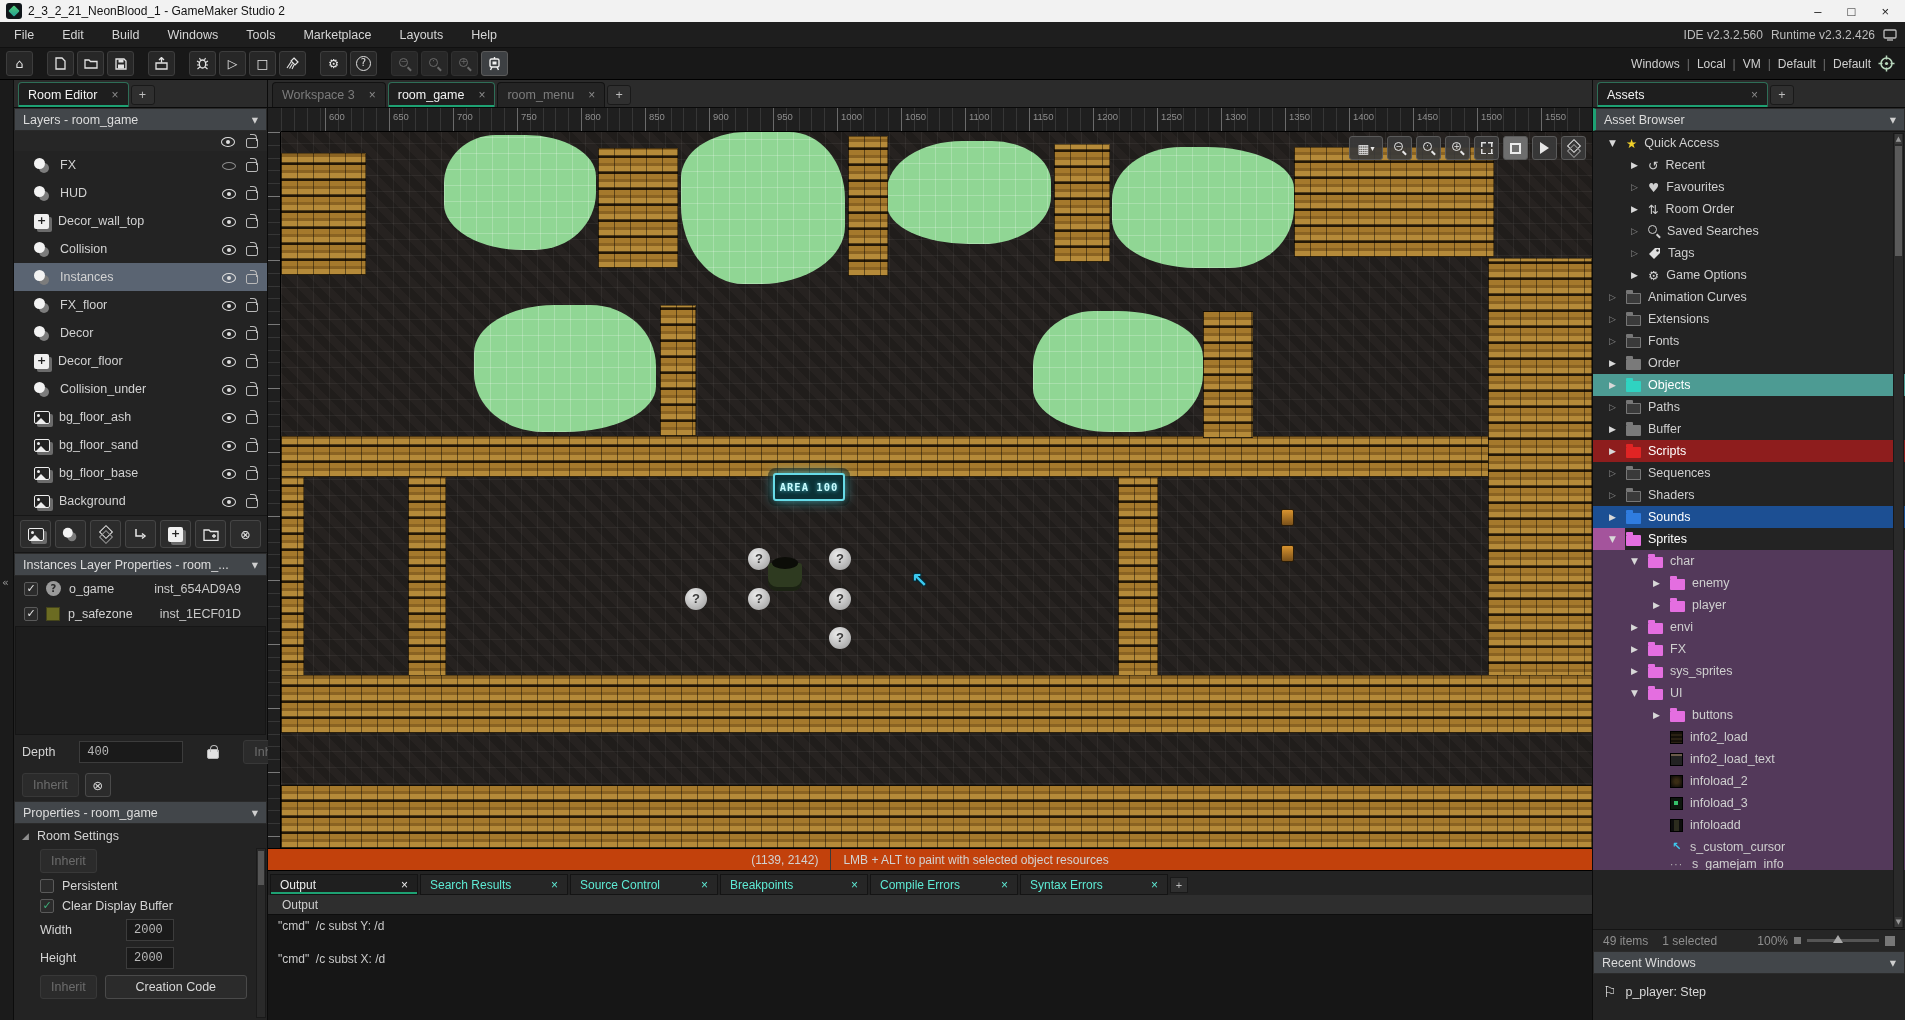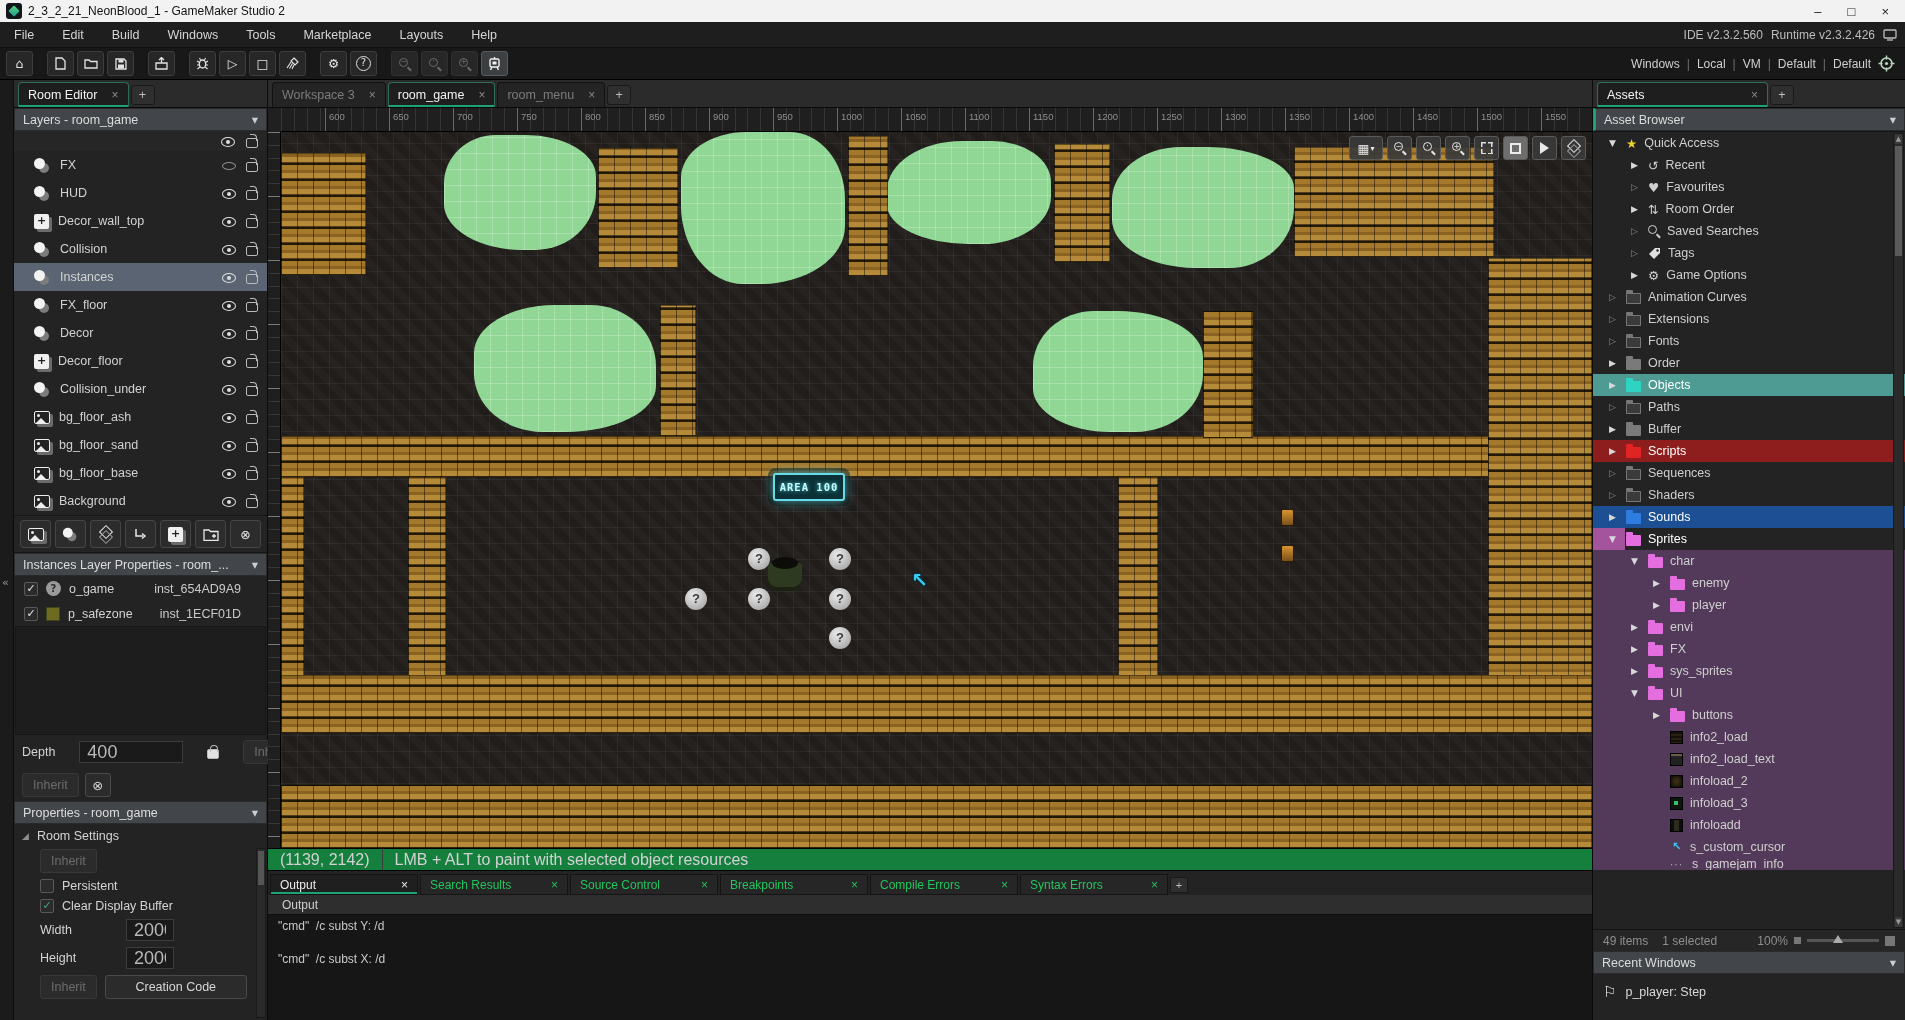--- a/index.html
+++ b/index.html
@@ -88,21 +88,21 @@
   
   .iprow{height:25px;display:flex;align-items:center;gap:8px;padding-left:10px;color:#d2d2d2;}
   .cb{width:14px;height:14px;background:#2b2b2b;border:1px solid #5a5a5a;border-radius:2px;font-size:11px;line-height:12px;text-align:center;color:#e8e8e8;flex:none;}
   .cb.green{color:#3fae7a;}
   .qcirc{width:15px;height:15px;border-radius:50%;background:#9a9a9a;color:#2b2b2b;font-weight:bold;font-size:10px;line-height:15px;text-align:center;flex:none;}
   .swatch{width:14px;height:14px;background:#6b6b22;border:1px solid #44441a;flex:none;}
   .iprow .iid{margin-left:auto;padding-right:26px;color:#c9c9c9;}
   .lspacer{flex:1;background:#1d1d1d;border:1px solid #161616;margin:0 1px;}
   
   .depthrow{height:34px;display:flex;align-items:center;gap:24px;padding:0 8px;flex:none;}
-  .field{background:#1a1a1a;border:1px solid #3c3c3c;color:#b9b9b9;height:22px;padding:0 7px;font-size:18px;font-family:Liberation Sans, sans-serif;}
+  .field{background:#1a1a1a;border:1px solid #3c3c3c;color:#b9b9b9;height:22px;padding:0 7px;font-size:12px;font-family:Liberation Mono, monospace;}
   .btn{height:24px;background:#2b2b2b;border:1px solid #4a4a4a;border-radius:3px;color:#d8d8d8;display:flex;align-items:center;justify-content:center;padding:0 10px;font-size:12.5px;}
   .btn.dis{color:#6c6c6c;border-color:#383838;}
   .inhrow{height:32px;display:flex;align-items:center;gap:6px;padding:0 8px;flex:none;}
   .circbtn{width:26px;height:24px;background:#2b2b2b;border:1px solid #4a4a4a;border-radius:3px;color:#d8d8d8;display:flex;align-items:center;justify-content:center;font-size:13px;}
   .props{flex:none;position:relative;padding:2px 0 0 0;height:196px;overflow:hidden;}
   .prow{display:flex;align-items:center;gap:8px;padding:3px 8px;}
   .prow .tri{color:#8f8f8f;font-size:9px;}
   .propscroll{position:absolute;right:1px;top:24px;bottom:2px;width:10px;background:#2a2a2a;border:1px solid #1a1a1a;}
   .propscroll i{position:absolute;left:1px;right:1px;top:2px;height:34px;background:#555;}
 
@@ -146,26 +146,26 @@
   .ctbtn .dd{font-size:8px;margin-left:1px;}
   .boxic{width:11px;height:11px;border:2px solid #ececec;}
   .playic{width:0;height:0;border-left:9px solid #e8e8e8;border-top:6px solid transparent;border-bottom:6px solid transparent;}
   .fitic{width:12px;height:12px;background:
       linear-gradient(#ddd,#ddd) left 0 top 0/5px 1.5px,linear-gradient(#ddd,#ddd) left 0 top 0/1.5px 5px,
       linear-gradient(#ddd,#ddd) right 0 top 0/5px 1.5px,linear-gradient(#ddd,#ddd) right 0 top 0/1.5px 5px,
       linear-gradient(#ddd,#ddd) left 0 bottom 0/5px 1.5px,linear-gradient(#ddd,#ddd) left 0 bottom 0/1.5px 5px,
       linear-gradient(#ddd,#ddd) right 0 bottom 0/5px 1.5px,linear-gradient(#ddd,#ddd) right 0 bottom 0/1.5px 5px;background-repeat:no-repeat;}
 
   
-  .statusbar{height:22px;background:#15803d;border-top:1px solid #000;display:flex;align-items:center;flex:none;font-size:16px;color:#d2d2d2;}
+  .statusbar{height:22px;background:#c2410c;border-top:1px solid #000;display:flex;align-items:center;flex:none;font-size:12px;color:#d2d2d2;justify-content:center;}
   .statusbar .coords{padding:0 12px;}
   .statusbar .hint{border-left:1px solid #3a3a3a;padding:0 12px;height:100%;display:flex;align-items:center;}
   .outpanel{height:150px;flex:none;background:#161616;display:flex;flex-direction:column;border-top:1px solid #000;}
   .otabs{height:24px;display:flex;align-items:flex-end;background:#232323;padding:2px 2px 0 2px;gap:2px;flex:none;}
-  .otab{height:21px;min-width:148px;display:flex;align-items:center;justify-content:space-between;padding:0 9px;background:#262626;border:1px solid #141414;color:#22c55e;font-size:12px;}
+  .otab{height:21px;min-width:148px;display:flex;align-items:center;justify-content:space-between;padding:0 9px;background:#262626;border:1px solid #141414;color:#5eead4;font-size:12px;}
   .otab.active{color:#ececec;box-shadow:inset 0 -2px 0 #1ea173;background:#1f1f1f;}
   .oplus{width:18px;height:16px;margin-bottom:2px;background:#2f2f2f;border:1px solid #191919;color:#bdbdbd;display:flex;align-items:center;justify-content:center;font-size:11px;}
   .ohead{height:20px;background:#2e2e2e;color:#cfcfcf;display:flex;align-items:center;padding:0 14px;font-size:12px;flex:none;border-bottom:1px solid #0d0d0d;}
   .olog{flex:1;padding:3px 10px;color:#c9c9c9;font-size:12px;line-height:16.5px;overflow:hidden;}
   .oline{min-height:16.5px;white-space:pre;}
 
   
   .rpanel{width:313px;background:#232323;flex:none;display:flex;flex-direction:column;border-left:1px solid #0b0b0b;min-height:0;}
   .rpanel .hdr.green{border-left:3px solid #1ea173;}
   .searchrow{height:30px;display:flex;align-items:center;gap:8px;padding:0 8px;flex:none;}

